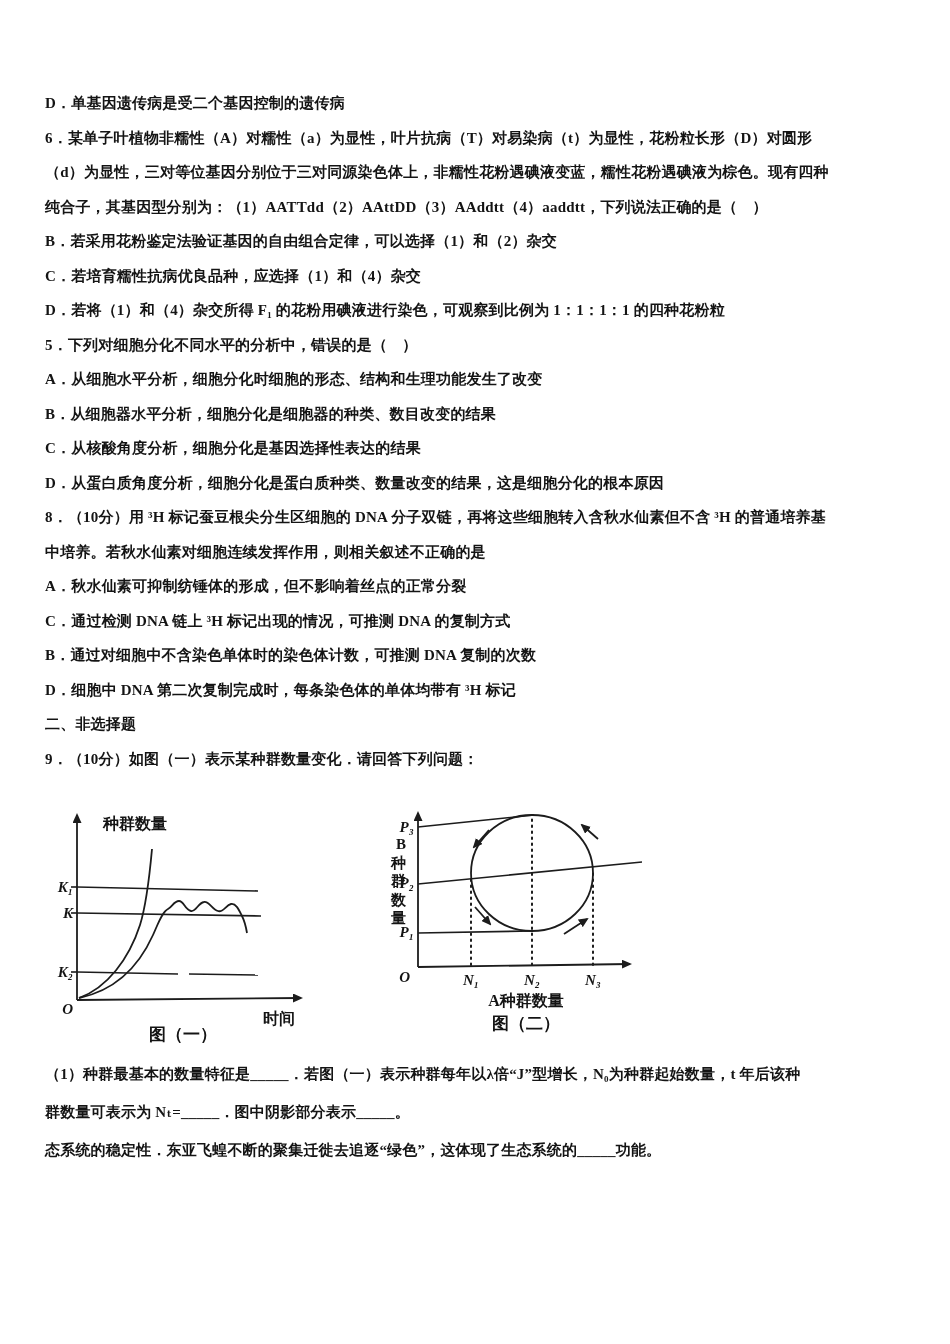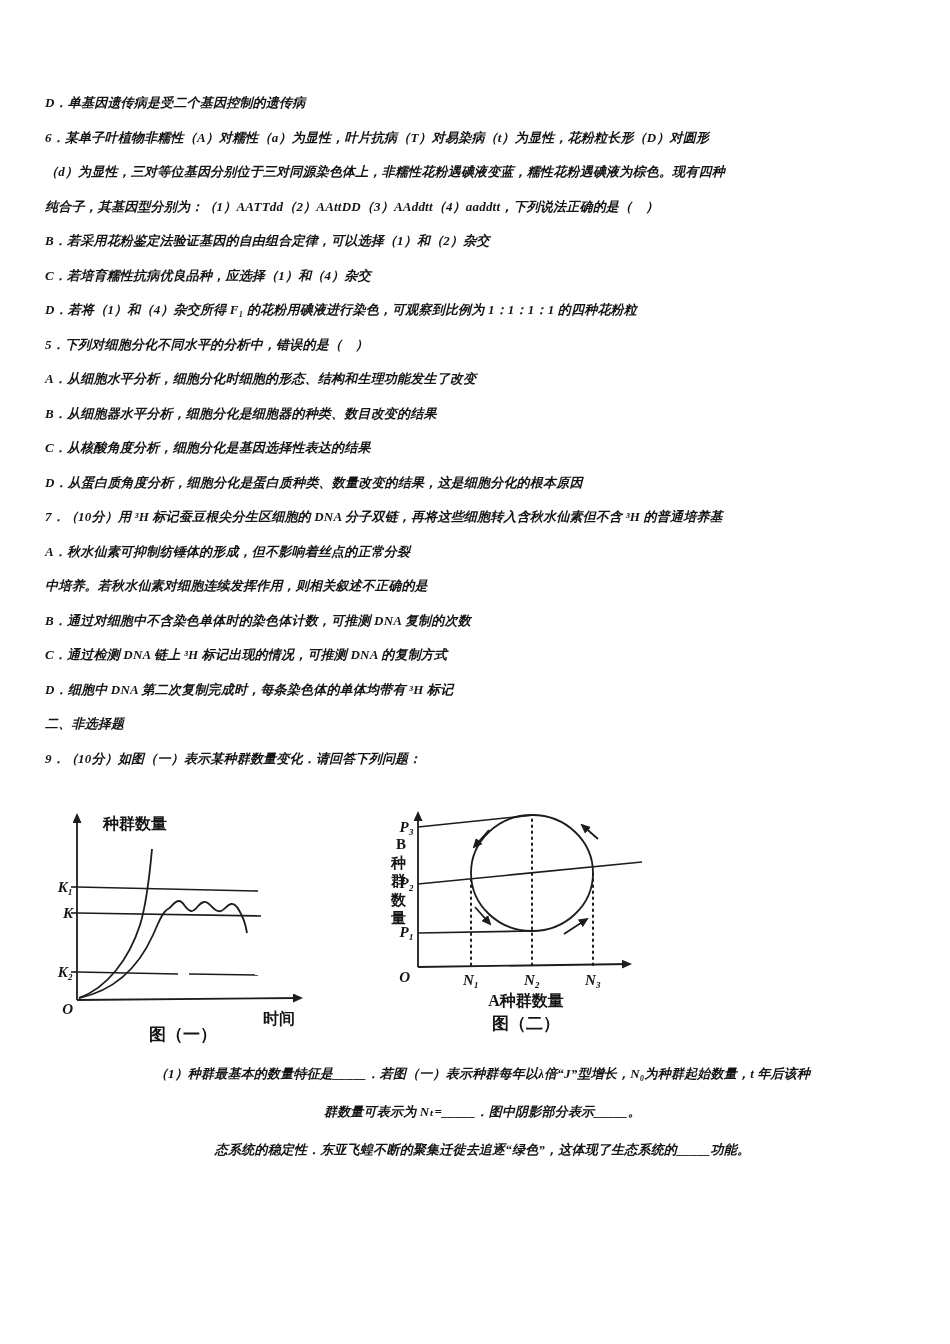--- a/index.html
+++ b/index.html
@@ -3,24 +3,24 @@
 <meta charset="utf-8">
 <style>
   html, body { margin: 0; padding: 0; background: #ffffff; }
   body {
     width: 950px; height: 1344px; overflow: hidden;
     font-family: "Liberation Serif", "DejaVu Serif", serif;
     color: #141414;
   }
   .page { padding: 86px 30px 0 45px; }
   .line {
-    font-size: 13px; line-height: 34.5px; font-weight: bold;
-    white-space: nowrap; letter-spacing: 0.2px; font-style: italic;
+    font-size: 15px; line-height: 34.5px; font-weight: bold;
+    white-space: nowrap; letter-spacing: 0.2px;
   }
-  .bottom-block .line { line-height: 38px; text-align: center; }
+  .bottom-block .line { line-height: 38px; }
   .figures-row { display: flex; align-items: flex-start; margin: 11px 0 0 -12px; }
   .fig { position: relative; flex: 0 0 auto; }
   .fig2 { margin-left: 58px; }
   svg { display: block; }
   .stroke { stroke: #1c1c1c; fill: none; stroke-width: 1.8; }
   .thin  { stroke: #1c1c1c; fill: none; stroke-width: 1.6; }
   .dotted { stroke: #1c1c1c; fill: none; stroke-width: 2; stroke-dasharray: 1.5 4.5; stroke-linecap: round; }
   .svglab { font-family: "Liberation Serif", "DejaVu Serif", serif; font-weight: bold; fill: #141414; font-size: 15px; }
   .ital { font-style: italic; }
   .cjk { font-size: 16px; }
@@ -41,25 +41,25 @@
   <div class="line">（d）为显性，三对等位基因分别位于三对同源染色体上，非糯性花粉遇碘液变蓝，糯性花粉遇碘液为棕色。现有四种</div>
   <div class="line">纯合子，其基因型分别为：（1）AATTdd（2）AAttDD（3）AAddtt（4）aaddtt，下列说法正确的是（　）</div>
   <div class="line">B．若采用花粉鉴定法验证基因的自由组合定律，可以选择（1）和（2）杂交</div>
   <div class="line">C．若培育糯性抗病优良品种，应选择（1）和（4）杂交</div>
   <div class="line">D．若将（1）和（4）杂交所得 F₁ 的花粉用碘液进行染色，可观察到比例为 1：1：1：1 的四种花粉粒</div>
   <div class="line">5．下列对细胞分化不同水平的分析中，错误的是（　）</div>
   <div class="line">A．从细胞水平分析，细胞分化时细胞的形态、结构和生理功能发生了改变</div>
   <div class="line">B．从细胞器水平分析，细胞分化是细胞器的种类、数目改变的结果</div>
   <div class="line">C．从核酸角度分析，细胞分化是基因选择性表达的结果</div>
   <div class="line">D．从蛋白质角度分析，细胞分化是蛋白质种类、数量改变的结果，这是细胞分化的根本原因</div>
-  <div class="line">7．（10分）用 ³H 标记蚕豆根尖分生区细胞的 DNA 分子双链，再将这些细胞转入含秋水仙素但不含 ³H 的普通培养基</div>
+  <div class="line">8．（10分）用 ³H 标记蚕豆根尖分生区细胞的 DNA 分子双链，再将这些细胞转入含秋水仙素但不含 ³H 的普通培养基</div>
+  <div class="line">中培养。若秋水仙素对细胞连续发挥作用，则相关叙述不正确的是</div>
   <div class="line">A．秋水仙素可抑制纺锤体的形成，但不影响着丝点的正常分裂</div>
-  <div class="line">中培养。若秋水仙素对细胞连续发挥作用，则相关叙述不正确的是</div>
+  <div class="line">C．通过检测 DNA 链上 ³H 标记出现的情况，可推测 DNA 的复制方式</div>
   <div class="line">B．通过对细胞中不含染色单体时的染色体计数，可推测 DNA 复制的次数</div>
-  <div class="line">C．通过检测 DNA 链上 ³H 标记出现的情况，可推测 DNA 的复制方式</div>
   <div class="line">D．细胞中 DNA 第二次复制完成时，每条染色体的单体均带有 ³H 标记</div>
   <div class="line">二、非选择题</div>
   <div class="line">9．（10分）如图（一）表示某种群数量变化．请回答下列问题：</div>
 
   <div class="figures-row">
 
     <div class="fig fig1">
       <svg width="285" height="256" viewBox="0 0 285 256">
         <defs>
           <marker id="arr1" markerUnits="userSpaceOnUse" markerWidth="10" markerHeight="9" viewBox="0 0 10 9" refX="8" refY="4.5" orient="auto">

